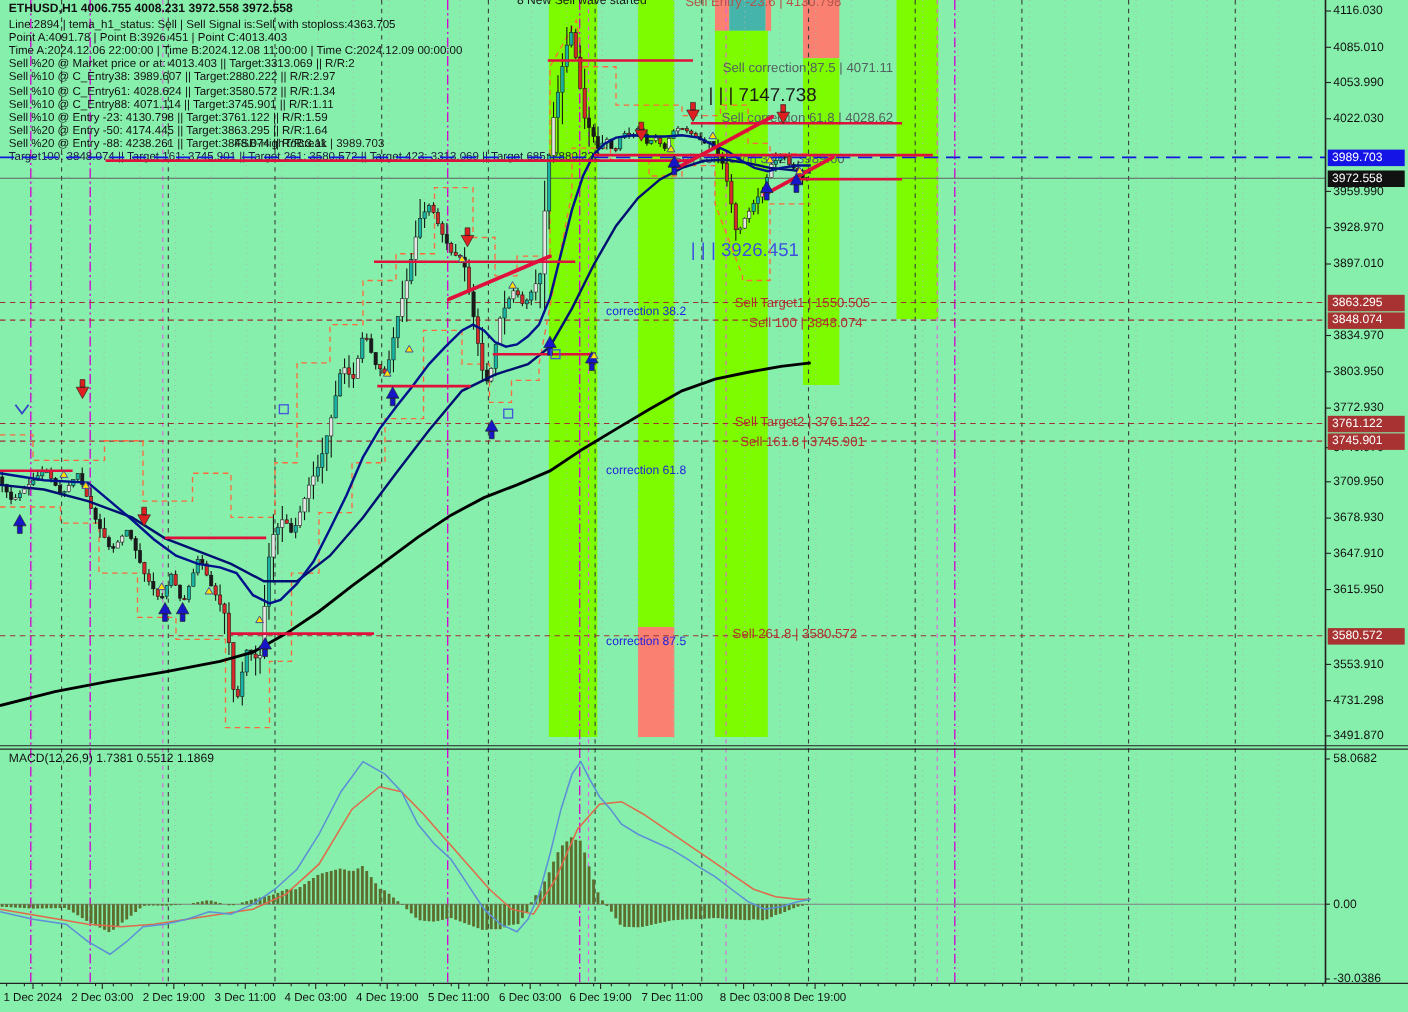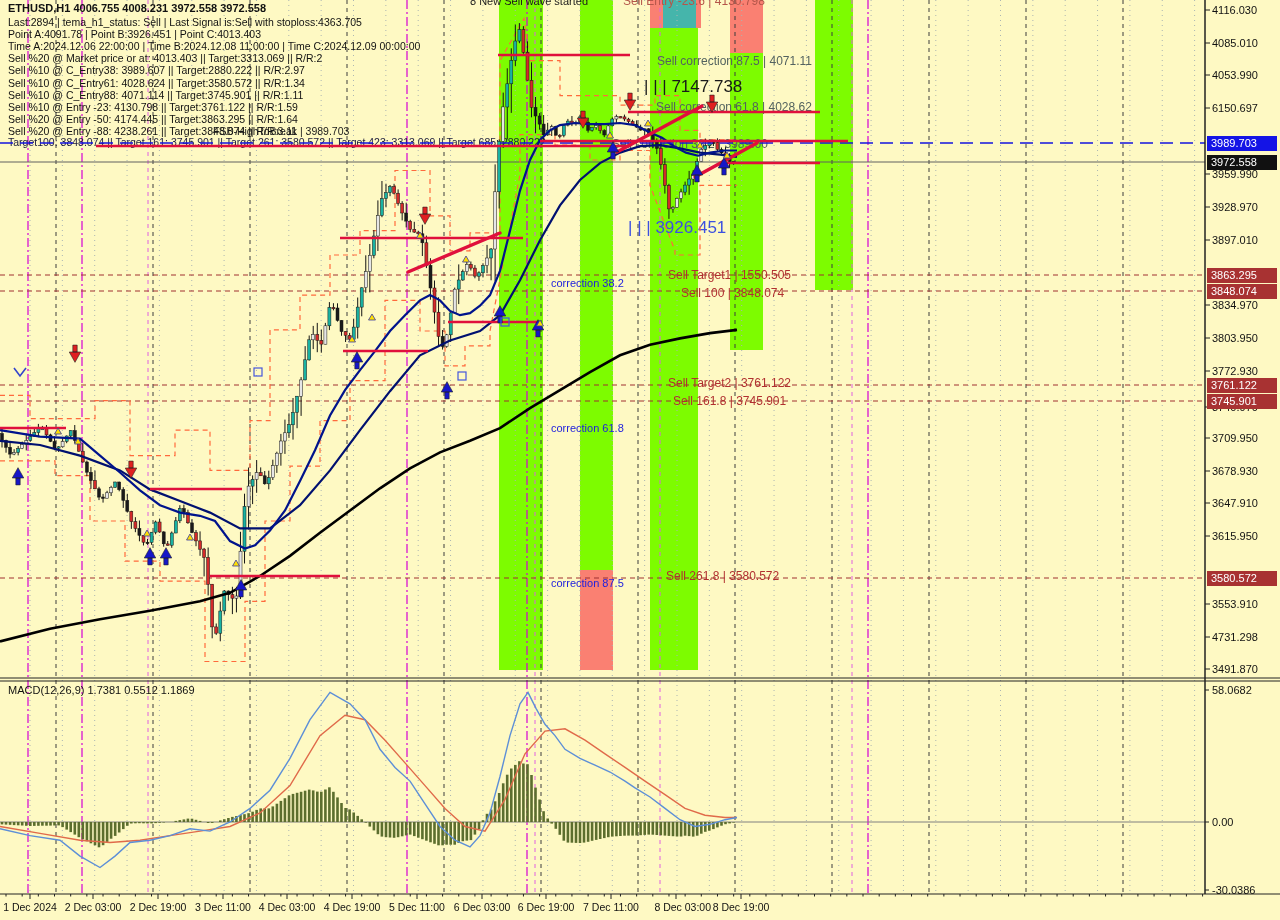--- a/index.html
+++ b/index.html
@@ -1,16 +1,16 @@
 <!DOCTYPE html>
 <html><head>
 <meta charset="utf-8">
 <style>
   html,body{margin:0;padding:0;background:#c0c0c0;}
-  #app{position:relative;width:1280px;height:920px;background:#fef9c3;overflow:hidden;
+  #app{position:relative;width:1280px;height:920px;background:#86efac;overflow:hidden;
        font-family:"Liberation Sans",sans-serif;}
   svg{position:absolute;left:0;top:0;}
   #svg-bg{z-index:0;}
   #text-layer{position:absolute;left:0;top:0;width:1280px;height:920px;z-index:1;}
   #svg-main{z-index:2;pointer-events:none;}
   #axis-layer{position:absolute;left:0;top:0;width:1280px;height:753px;z-index:3;pointer-events:none;}
   .lbl{position:absolute;white-space:nowrap;line-height:1.1;}
   .info-line{position:absolute;left:8px;white-space:nowrap;font-size:10.5px;color:#111;}
   #symbol-line{font-weight:bold;font-size:11px;top:2px;}
   #fsb-label{left:213px;top:126px;font-size:10.5px;color:#1a1a1a;}
@@ -100,21 +100,21 @@
       <line x1="0" y1="291" x2="1205" y2="291" stroke="#a03030" stroke-dasharray="5,4" stroke-width="1"></line>
       <line x1="0" y1="385" x2="1205" y2="385" stroke="#a03030" stroke-dasharray="5,4" stroke-width="1"></line>
       <line x1="0" y1="401" x2="1205" y2="401" stroke="#a03030" stroke-dasharray="5,4" stroke-width="1"></line>
       <line x1="0" y1="578" x2="1205" y2="578" stroke="#a03030" stroke-dasharray="5,4" stroke-width="1"></line>
       <line x1="0" y1="162" x2="1205" y2="162" stroke="#606060" stroke-width="1"></line>
     </svg>
 
   <div id="text-layer">
     <div class="info-line lbl" id="symbol-line">ETHUSD,H1  4006.755 4008.231 3972.558 3972.558</div>
     <div id="info-lines">
-        <div class="info-line" style="top: 16px;">Last:2894 | tema_h1_status: Sell | Last Signal is:Sell with stoploss:4363.705</div>
+        <div class="info-line" style="top: 16px;">Line:2894 | tema_h1_status: Sell | Sell Signal is:Sell with stoploss:4363.705</div>
         <div class="info-line" style="top: 28.1px;">Point A:4091.78 | Point B:3926.451 | Point C:4013.403</div>
         <div class="info-line" style="top: 40.2px;">Time A:2024.12.06 22:00:00 | Time B:2024.12.08 11:00:00 | Time C:2024.12.09 00:00:00</div>
         <div class="info-line" style="top: 52.3px;">Sell %20 @ Market price or at: 4013.403 || Target:3313.069 || R/R:2</div>
         <div class="info-line" style="top: 64.4px;">Sell %10 @ C_Entry38: 3989.607 || Target:2880.222 || R/R:2.97</div>
         <div class="info-line" style="top: 76.5px;">Sell %10 @ C_Entry61: 4028.624 || Target:3580.572 || R/R:1.34</div>
         <div class="info-line" style="top: 88.6px;">Sell %10 @ C_Entry88: 4071.114 || Target:3745.901 || R/R:1.11</div>
         <div class="info-line" style="top: 100.7px;">Sell %10 @ Entry -23: 4130.798 || Target:3761.122 || R/R:1.59</div>
         <div class="info-line" style="top: 112.8px;">Sell %20 @ Entry -50: 4174.445 || Target:3863.295 || R/R:1.64</div>
         <div class="info-line" style="top: 124.9px;">Sell %20 @ Entry -88: 4238.261 || Target:3848.074 || R/R:3.11</div>
       </div>
@@ -857,21 +857,21 @@
       <line x1="1170.2399999999998" y1="894" x2="1170.2399999999998" y2="896.5" stroke="#222" stroke-width="1"></line>
       <line x1="1186.4099999999999" y1="894" x2="1186.4099999999999" y2="896.5" stroke="#222" stroke-width="1"></line>
       <line x1="1202.58" y1="894" x2="1202.58" y2="896.5" stroke="#222" stroke-width="1"></line>
     </svg>
 
   <div id="axis-layer">
     <div id="y-axis">
         <div class="ytick" style="top: 4px;">4116.030</div>
         <div class="ytick" style="top: 37px;">4085.010</div>
         <div class="ytick" style="top: 69px;">4053.990</div>
-        <div class="ytick" style="top: 102px;">6150.697</div>
+        <div class="ytick" style="top: 102px;">4022.030</div>
         <div class="ytick" style="top: 168px;">3959.990</div>
         <div class="ytick" style="top: 201px;">3928.970</div>
         <div class="ytick" style="top: 234px;">3897.010</div>
         <div class="ytick" style="top: 299px;">3834.970</div>
         <div class="ytick" style="top: 332px;">3803.950</div>
         <div class="ytick" style="top: 365px;">3772.930</div>
         <div class="ytick" style="top: 401px;">3740.970</div>
         <div class="ytick" style="top: 432px;">3709.950</div>
         <div class="ytick" style="top: 465px;">3678.930</div>
         <div class="ytick" style="top: 497px;">3647.910</div>

